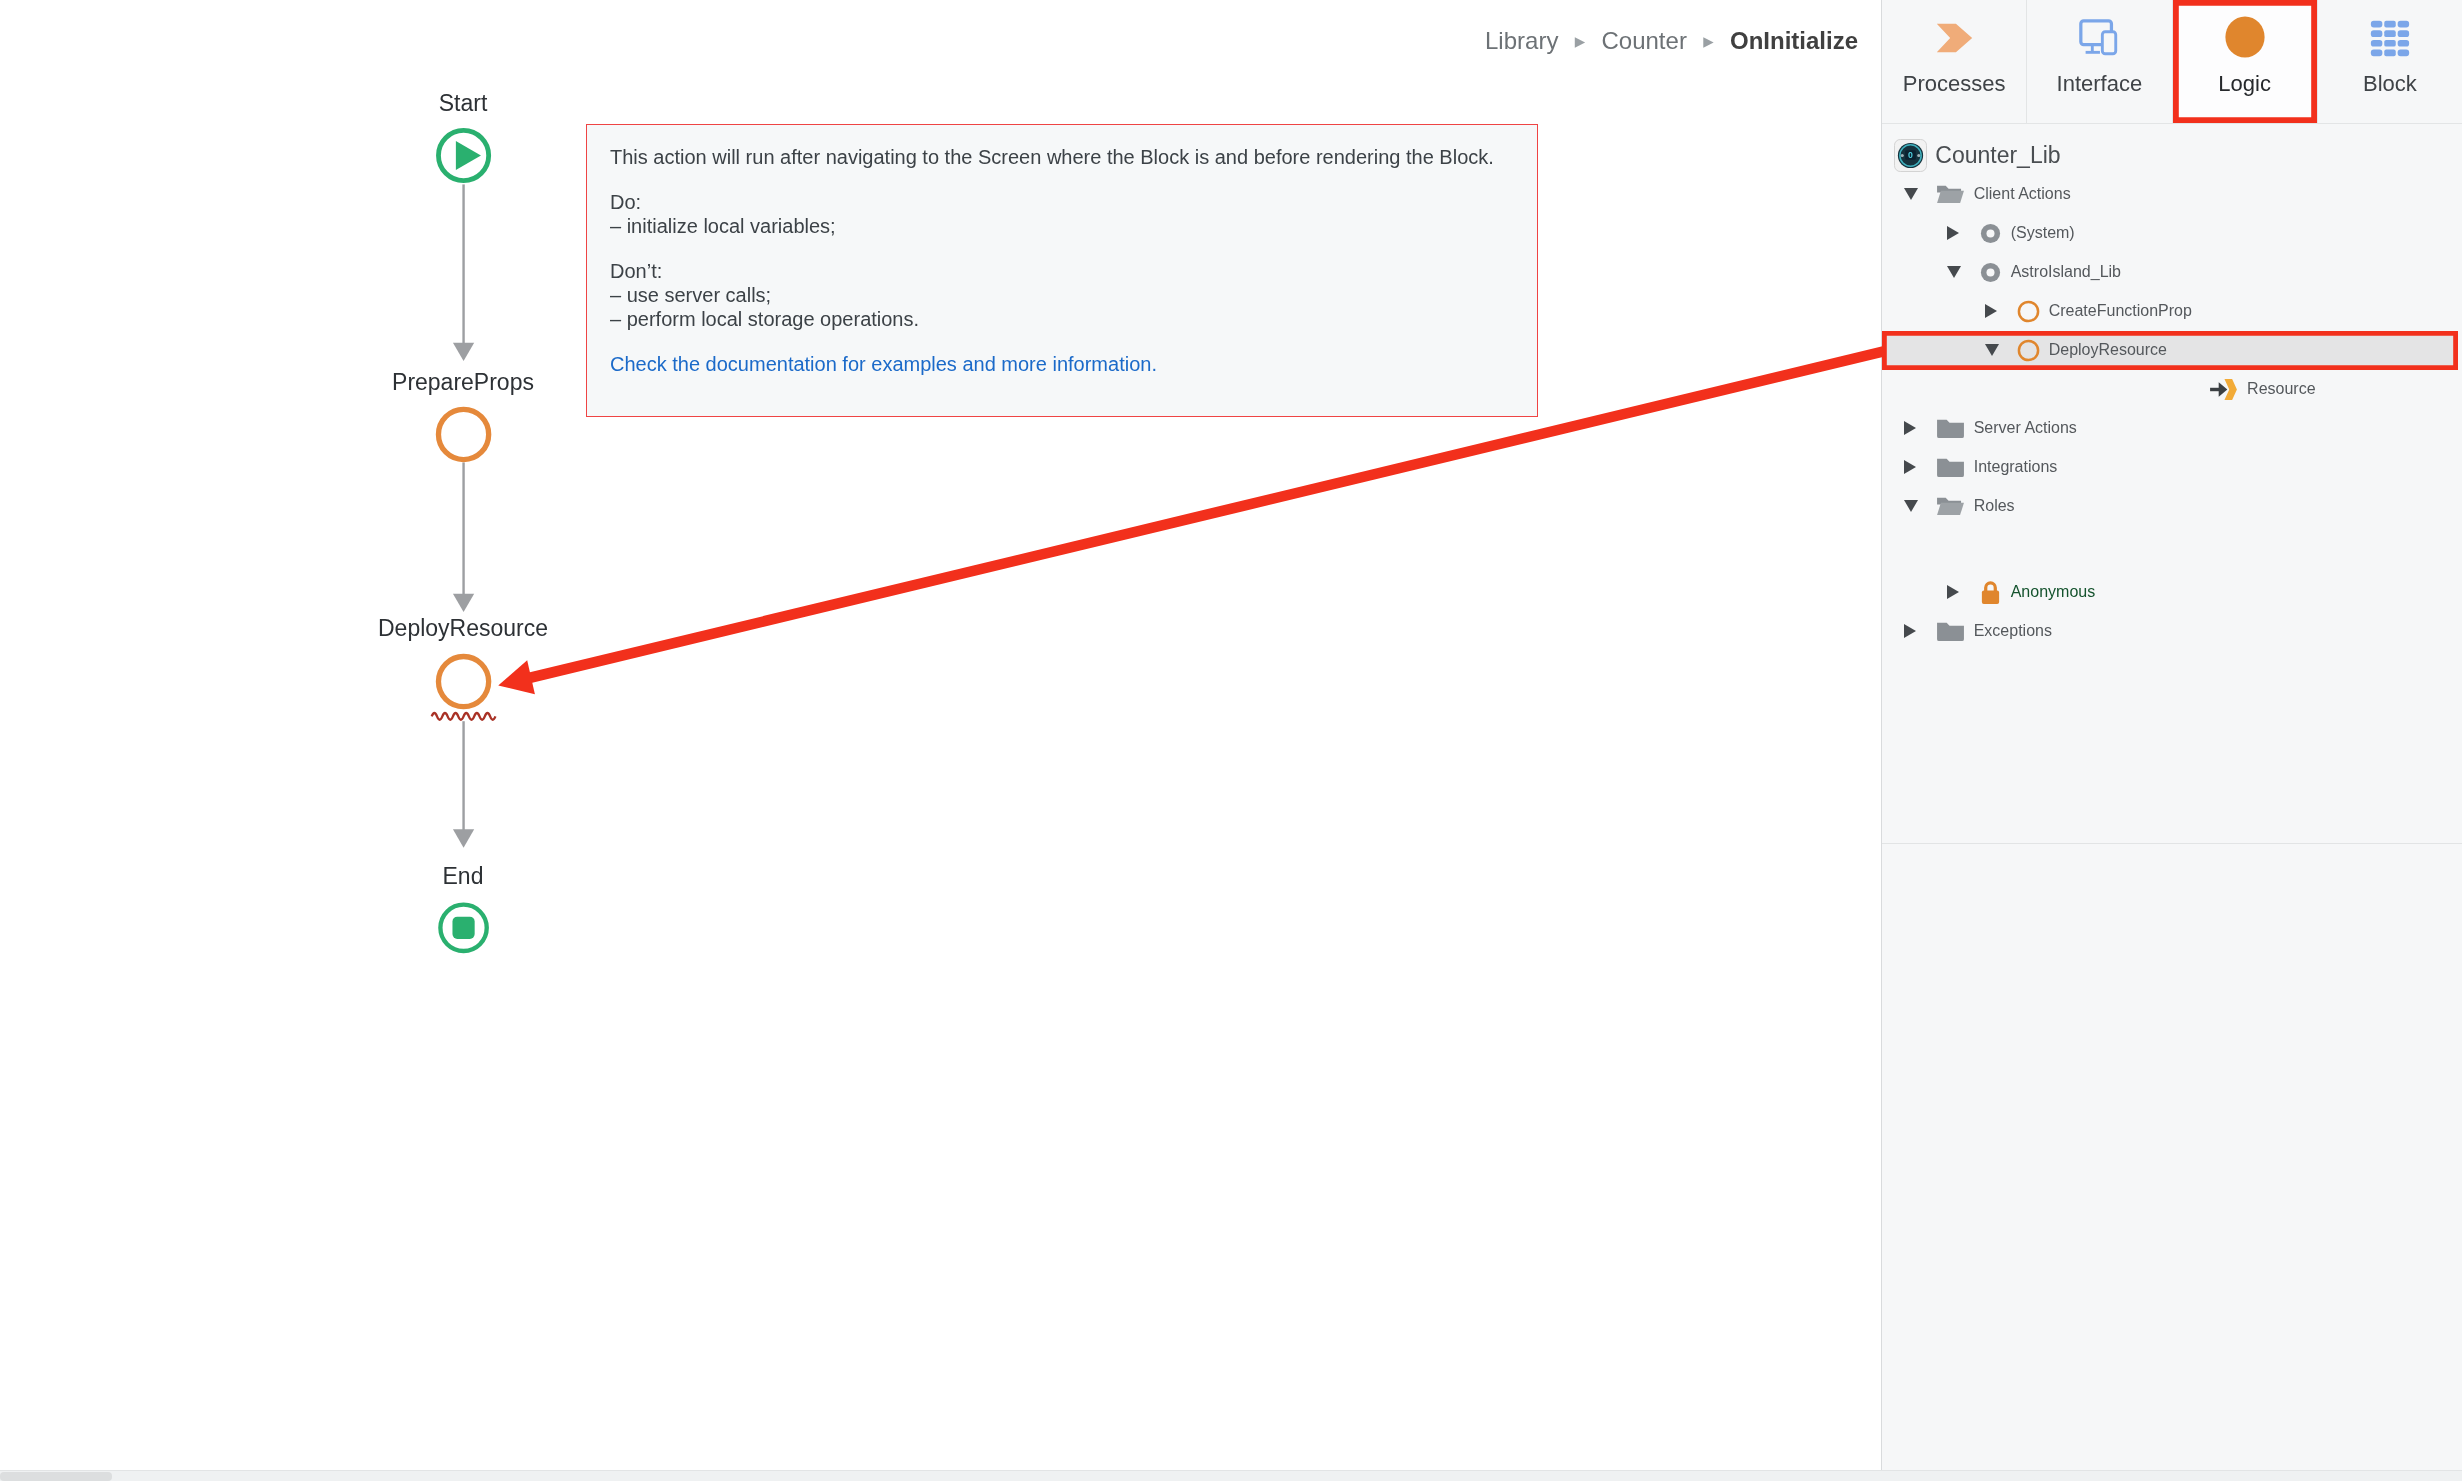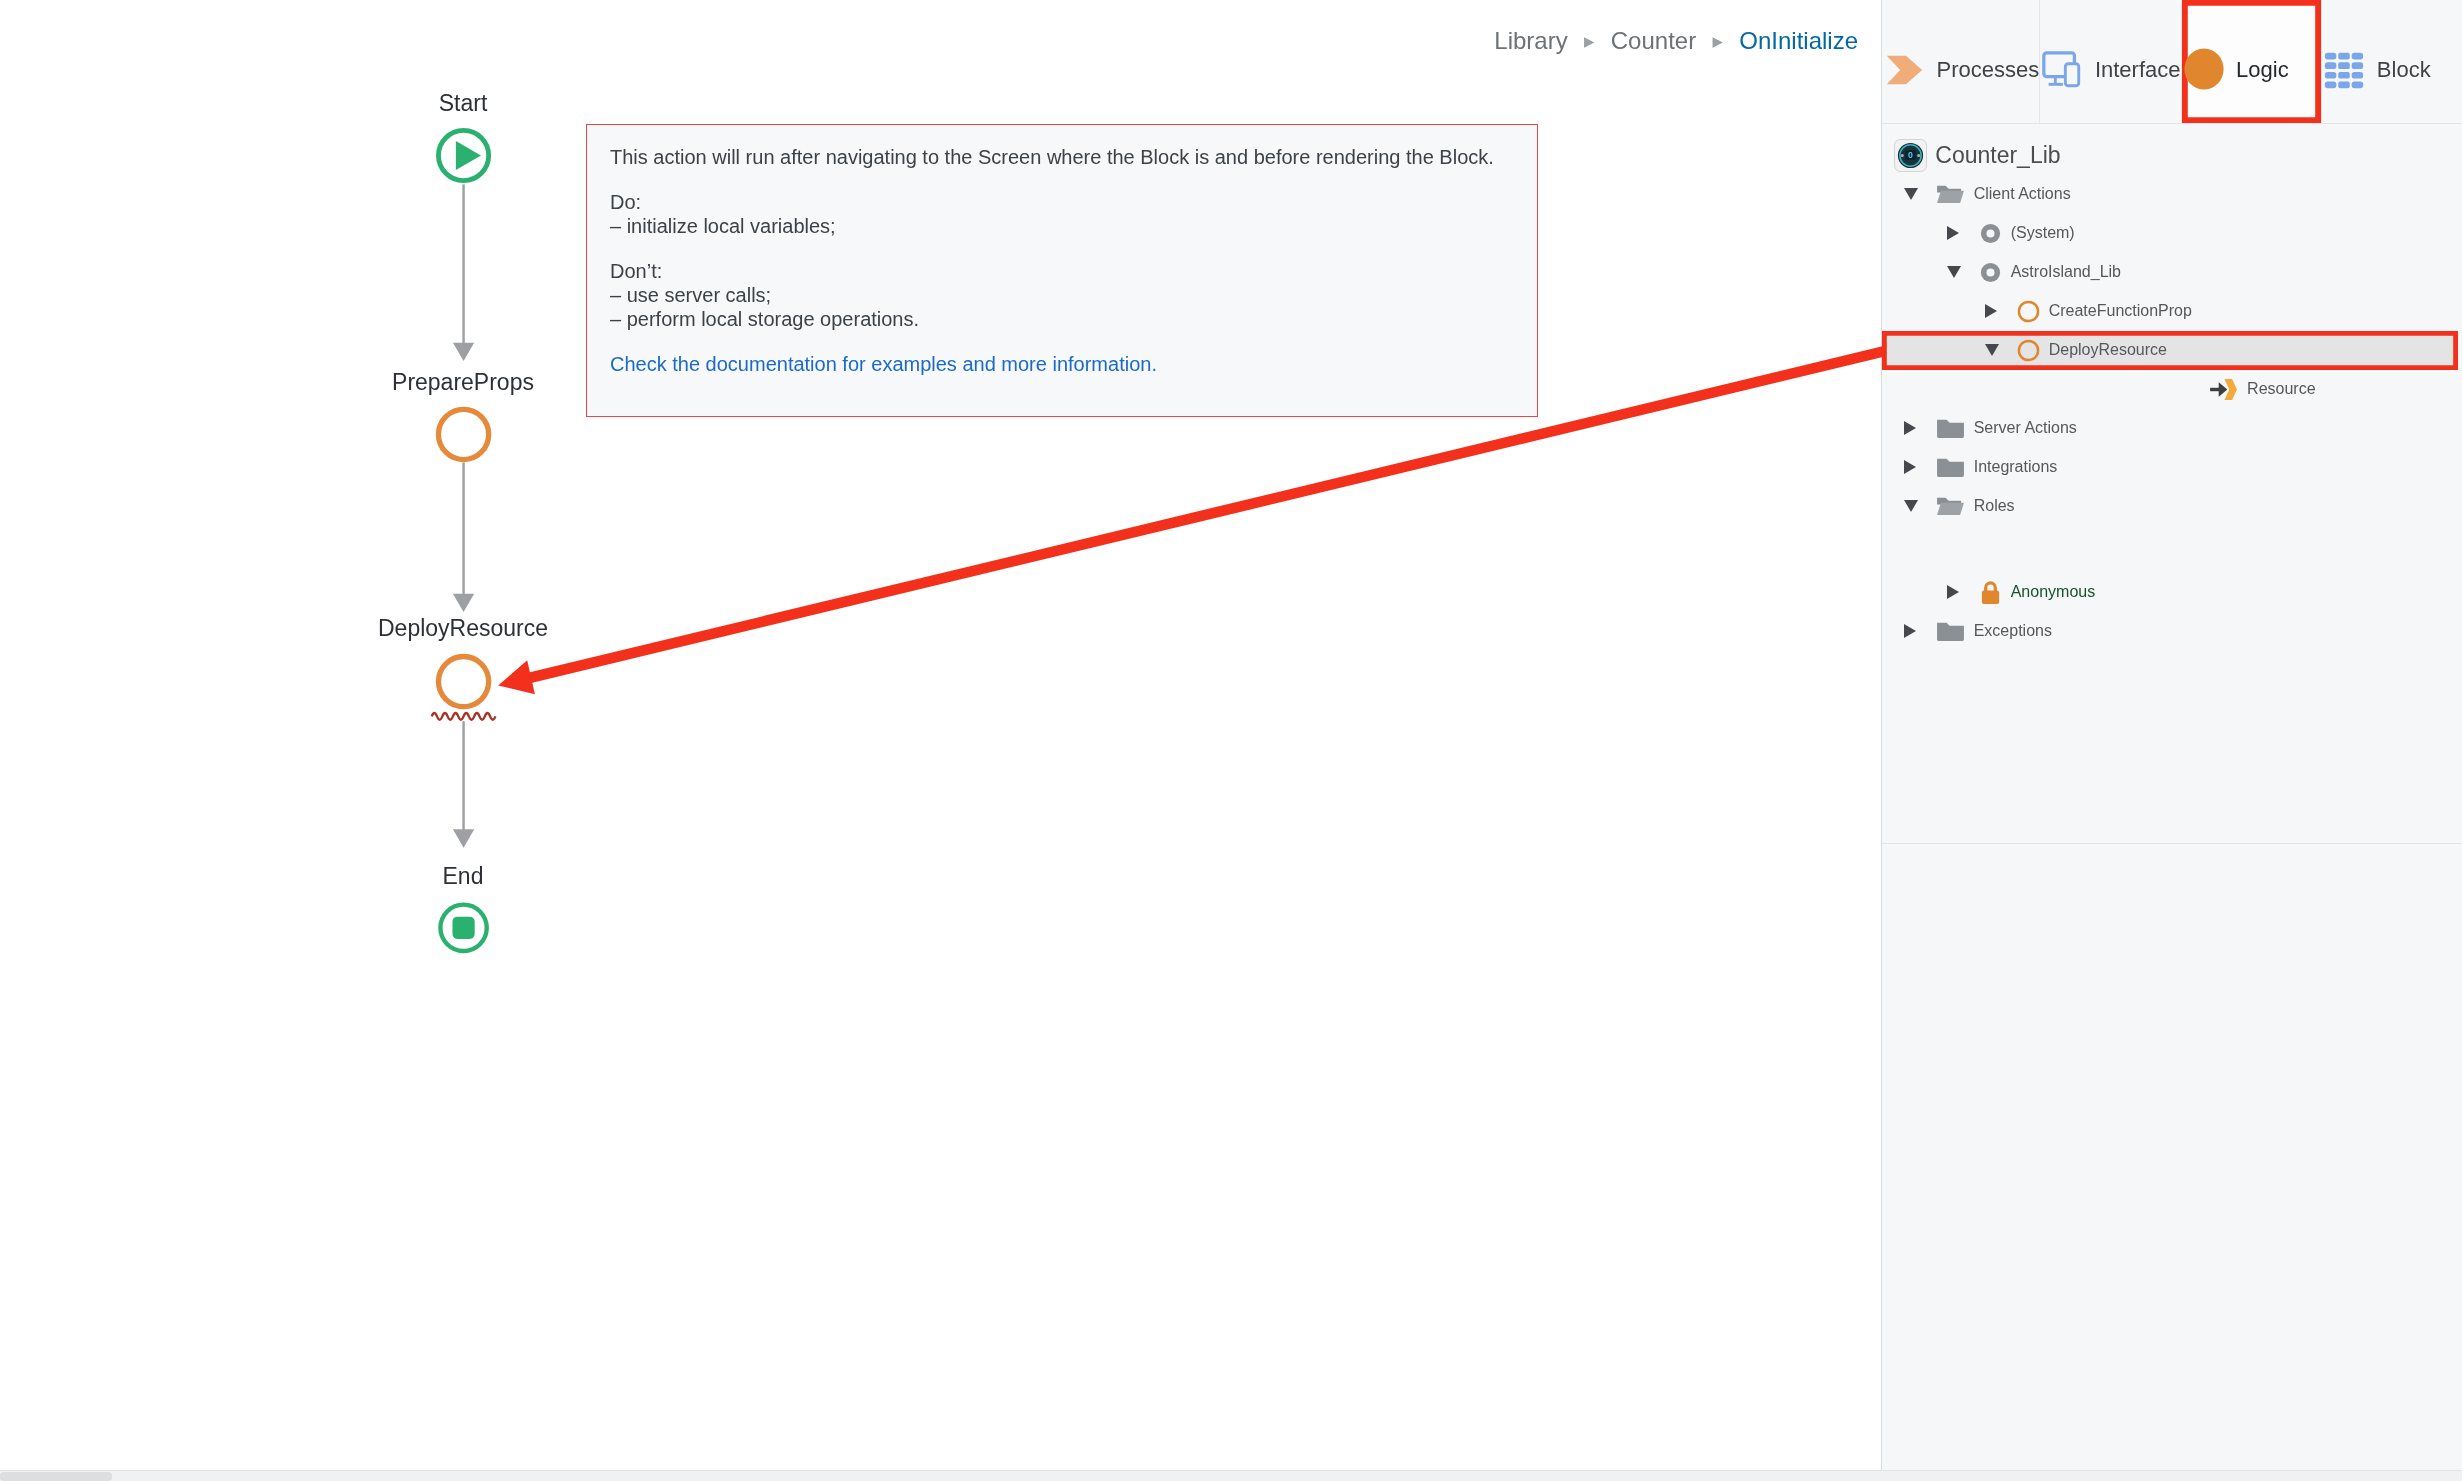--- a/index.html
+++ b/index.html
@@ -7,38 +7,38 @@
               font-family:"Liberation Sans", sans-serif; }
   .app { position:relative; width:2462px; height:1481px; }
 
   
   .canvas { position:absolute; left:0; top:0; width:1881px; height:1481px; background:#ffffff; }
 
   .breadcrumb { position:absolute; left:0; top:25px; width:1858px; text-align:right;
                 font-size:24px; color:#6d7276; white-space:nowrap; }
   .breadcrumb .bc { vertical-align:middle; }
   .breadcrumb .bc-sep { font-size:13.5px; color:#9aa0a4; margin:0 9.7px; vertical-align:middle; }
-  .breadcrumb .current { font-weight:400; color:#0369a1; }
+  .breadcrumb .current { font-weight:700; color:#404040; }
 
   .flow-svg { position:absolute; left:0; top:0; width:1881px; height:1481px; }
 
   .node-label { position:absolute; transform:translateX(-50%); left:463px;
                 font-size:23px; color:#2d3135; white-space:nowrap; }
 
   .ibox { position:absolute; left:586px; top:124px; width:952px; height:293px;
           background:#f6f8f9; border:1px solid #ef4444; padding:20px 23px;
           font-size:20px; line-height:24px; color:#3c4247; }
   .ibox .group { margin-top:21px; }
   .ibox .doc-link { display:block; margin-top:21px; color:#1b6ac9; text-decoration:none; cursor:pointer; }
 
   
   .panel { position:absolute; left:1881px; top:0; width:581px; height:1481px;
            background:#f6f7f8; border-left:1px solid #d9dbdd; }
   .tabs { display:flex; height:124px; border-bottom:1px solid #e3e5e6; }
-  .tab { flex:1 1 0; display:flex; flex-direction:row; align-items:center;
+  .tab { flex:1 1 0; display:flex; flex-direction:column; align-items:center;
          justify-content:flex-start; padding-top:16.4px; gap:10.6px; cursor:pointer; }
   .tab + .tab { border-left:1px solid #e3e5e6; }
   .tab .tab-label { font-size:22px; color:#3f4347; }
   .tab.selected { background:#fdfdfe; box-shadow:inset 0 0 0 5.8px #f2301c; }
   .tab.selected .tab-label { color:#26292c; }
 
   .tree { position:absolute; left:0; top:124px; width:581px; padding-top:11.6px; }
   .row { display:flex; align-items:center; height:39px; font-size:16px; color:#54585c;
          white-space:nowrap; cursor:default; }
   .row .lbl { margin-left:8.7px; }

